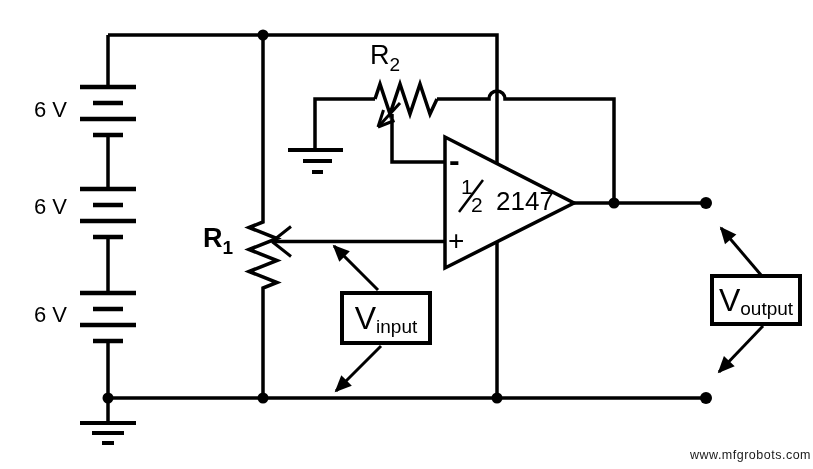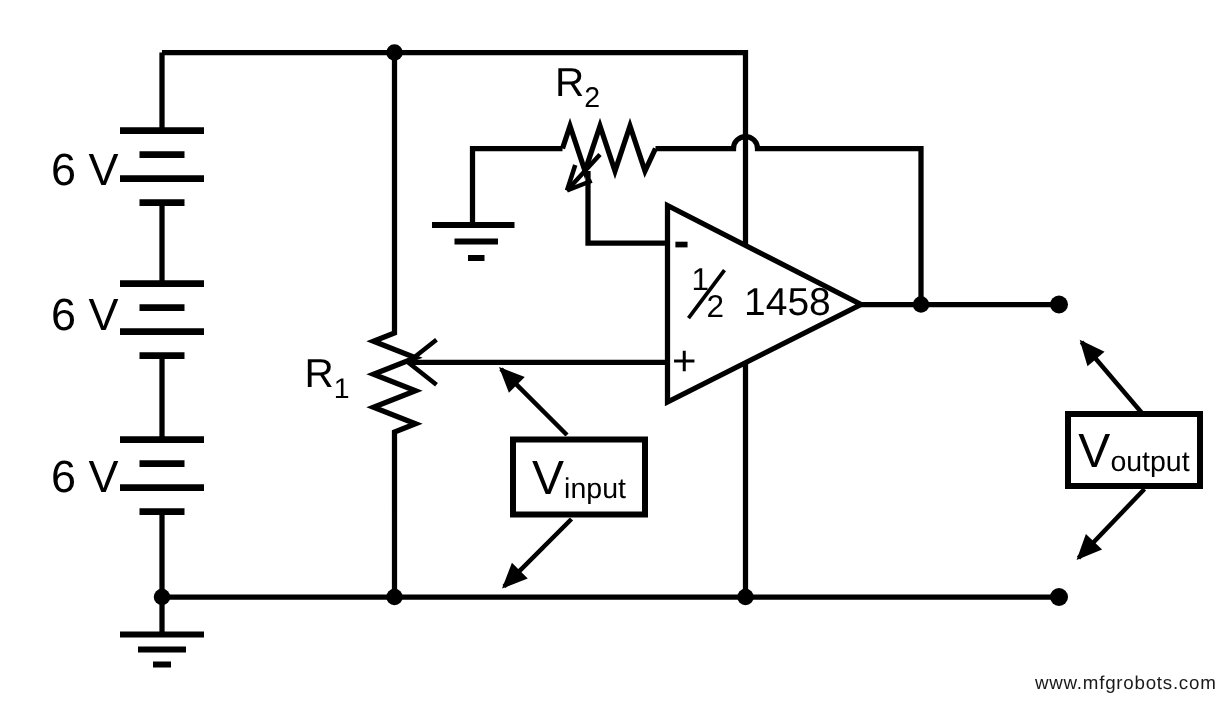--- a/index.html
+++ b/index.html
@@ -2,21 +2,21 @@
 <html><head>
 <meta charset="utf-8">
 <style>
   html,body{margin:0;padding:0;background:#fff;}
   #stage{
     position:relative;width:813px;height:469px;background:#ffffff;
     font-family:"Liberation Sans", sans-serif;color:#000;overflow:hidden;
   }
   #wires{position:absolute;left:0;top:0;}
   .lbl{position:absolute;line-height:1;white-space:nowrap;color:#000;}
-  .lbl-6v{font-size:30px;}
+  .lbl-6v{font-size:22px;}
   .lbl-r{font-size:27px;}
   .lbl-r .rsub{font-size:19px;position:relative;top:7px;}
   .lbl-minus{font-size:32px;font-weight:bold;}
   .lbl-plus{font-size:28px;}
   .frac{font-size:21px;}
   .lbl-part{font-size:26px;}
   .vbox{
     position:absolute;background:#fff;border:4px solid #000;
     display:flex;align-items:center;justify-content:center;
     box-sizing:border-box;
@@ -84,28 +84,28 @@
     <circle cx="263" cy="398" r="5.5" fill="#000"></circle>
     <circle cx="497" cy="398" r="5.5" fill="#000"></circle>
     <circle cx="706" cy="203" r="6" fill="#000"></circle>
     <circle cx="706" cy="398" r="6" fill="#000"></circle>
   </svg>
 
   <div class="lbl lbl-6v" style="left:34px;top:99px;">6 V</div>
   <div class="lbl lbl-6v" style="left:34px;top:196px;">6 V</div>
   <div class="lbl lbl-6v" style="left:34px;top:304px;">6 V</div>
 
-  <div class="lbl lbl-r" style="left:203px;top:236px;"><span>R</span><span class="rsub">1</span></div>
+  <div class="lbl lbl-r" style="left:203px;top:225px;font-weight:bold;"><span>R</span><span class="rsub">1</span></div>
   <div class="lbl lbl-r" style="left:370px;top:42px;"><span>R</span><span class="rsub">2</span></div>
 
   <div class="lbl lbl-minus" style="left:449px;top:144px;">-</div>
   <div class="lbl lbl-plus" style="left:448px;top:227px;">+</div>
   <div class="lbl frac" style="left:461px;top:176px;">1</div>
   <div class="lbl frac" style="left:471px;top:194px;">2</div>
-  <div class="lbl lbl-part" style="left:496px;top:188px;">1458</div>
+  <div class="lbl lbl-part" style="left:496px;top:188px;">2147</div>
 
   <div class="vbox" style="left:340px;top:291px;width:92px;height:54px;">
       <span class="vmain">V</span>
       <span class="vsub">input</span>
     </div>
   <div class="vbox" style="left:710px;top:274px;width:92px;height:52px;">
       <span class="vmain">V</span>
       <span class="vsub">output</span>
     </div>
 

